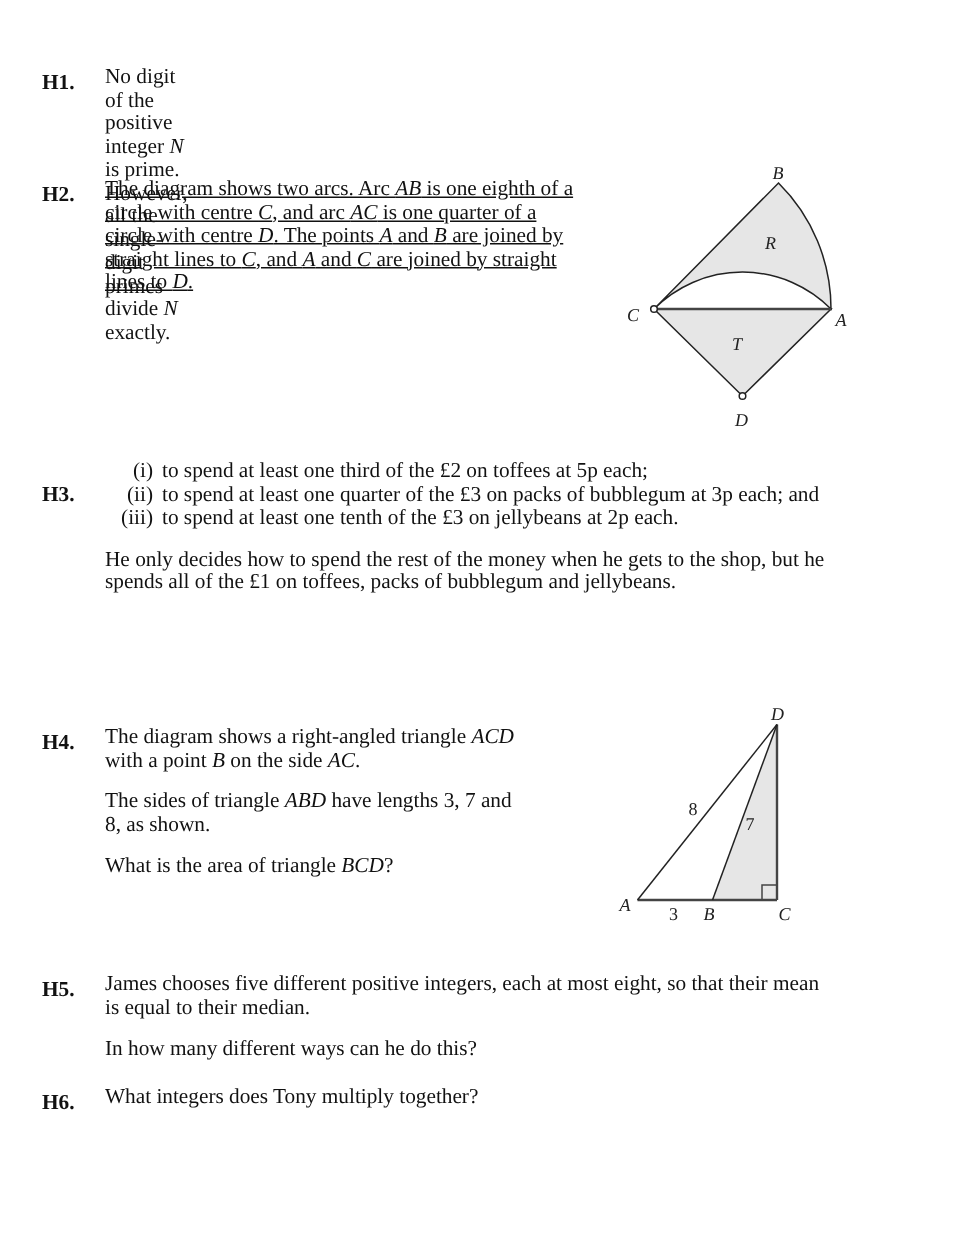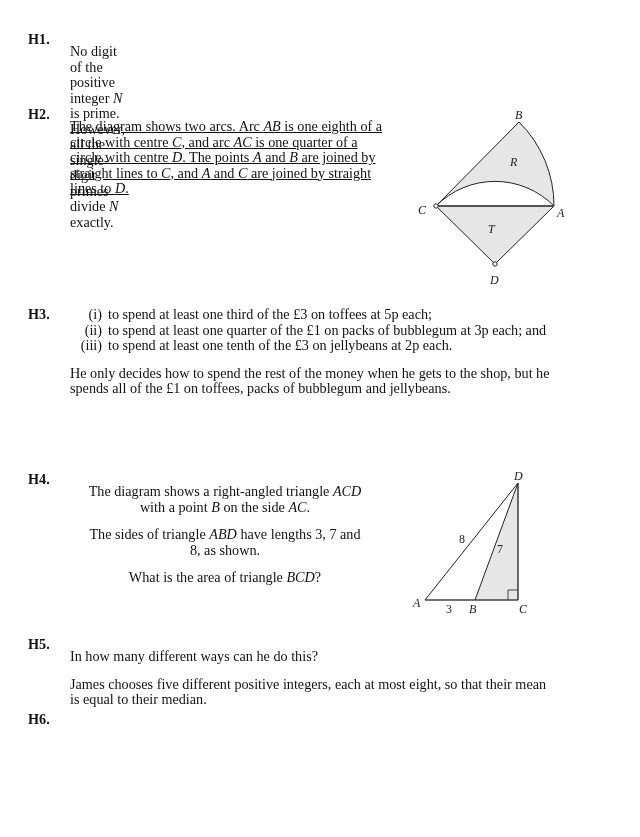--- a/index.html
+++ b/index.html
@@ -1,19 +1,19 @@
 <!DOCTYPE html>
 <html><head>
 <meta charset="utf-8">
 <style>
   html, body { margin: 0; padding: 0; background: #ffffff; }
   body { width: 640px; height: 837px; position: relative; overflow: hidden;
          font-family: "Liberation Serif", "DejaVu Serif", serif; color: #111; font-size: 14.2px; line-height: 15.5px; }
   .q { position: absolute; left: 28px; }
-  .qnum { position: absolute; left: 0; top: 0; font-weight: bold; }
+  .qnum { position: absolute; left: 0; top: 16px; font-weight: bold; }
   .qbody { position: absolute; left: 42px; top: 0; }
   .p { margin: 12px 0 12px 0; }
   .p:last-child { margin-bottom: 0; }
   i, .it { font-style: italic; }
   .list { margin: 0 0 12px 0; padding: 0; }
   .li { position: relative; padding-left: 38px; }
   .li .roman { position: absolute; left: 6px; width: 26px; text-align: right; }
   svg text { font-family: "Liberation Serif", "DejaVu Serif", serif; font-style: italic; font-size: 12px; fill: #222; }
   svg text.num { font-style: normal; }
   .diagram { position: absolute; }
@@ -48,40 +48,40 @@
   <text x="88" y="133">T</text>
   <text x="90" y="184">D</text>
 </svg>
 
 <div class="q" style="top:307px;">
   <span class="qnum">H3.</span>
   <div class="qbody" style="width:540px;">
     <div class="list">
       <div class="li">
         <span class="roman">(i)</span>
-        <span>to spend at least one third of the £3 on toffees at 5p each;</span>
+        <span>to spend at least one third of the £2 on toffees at 5p each;</span>
       </div>
       <div class="li">
         <span class="roman">(ii)</span>
-        <span>to spend at least one quarter of the £1 on packs of bubblegum at 3p each; and</span>
+        <span>to spend at least one quarter of the £3 on packs of bubblegum at 3p each; and</span>
       </div>
       <div class="li">
         <span class="roman">(iii)</span>
         <span>to spend at least one tenth of the £3 on jellybeans at 2p each.</span>
       </div>
     </div>
     <div>
         <div class="p">He only decides how to spend the rest of the money when he gets to the shop, but he<br>spends all of the £1 on toffees, packs of bubblegum and jellybeans.</div>
       </div>
   </div>
 </div>
 
 <div class="q" style="top:472px;">
   <span class="qnum">H4.</span>
-  <div class="qbody" style="width:310px;text-align:center;">
+  <div class="qbody" style="width:310px;">
       <div class="p">The diagram shows a right-angled triangle <span class="it">ACD</span><br>with a point <span class="it">B</span> on the side <span class="it">AC</span>.</div>
       <div class="p">The sides of triangle <span class="it">ABD</span> have lengths 3, 7 and<br>8, as shown.</div>
       <div class="p">What is the area of triangle <span class="it">BCD</span>?</div>
     </div>
 </div>
 <svg class="diagram" style="left:400px;top:465px;" width="150" height="155" viewBox="0 0 150 155">
 
   <path d="M75,135 L118,135 L118,18 Z" fill="#e6e6e6" stroke="none"></path>
   <line x1="25" y1="135" x2="118" y2="135" stroke="#444" stroke-width="1.6"></line>
   <line x1="118" y1="135" x2="118" y2="18" stroke="#444" stroke-width="1.6"></line>
@@ -93,22 +93,23 @@
   <text class="num" x="97" y="88">7</text>
   <text x="13" y="142">A</text>
   <text class="num" x="46" y="148">3</text>
   <text x="69" y="148">B</text>
   <text x="119" y="148">C</text>
 </svg>
 
 <div class="q" style="top:637px;">
   <span class="qnum">H5.</span>
   <div class="qbody" style="width:540px;">
+      <div class="p">James chooses five different positive integers, each at most eight, so that their mean<br>is equal to their median.</div>
       <div class="p">In how many different ways can he do this?</div>
-      <div class="p">James chooses five different positive integers, each at most eight, so that their mean<br>is equal to their median.</div>
     </div>
 </div>
 
 <div class="q" style="top:712px;">
   <span class="qnum">H6.</span>
   <div class="qbody" style="width:540px;">
+      <div class="p">What integers does Tony multiply together?</div>
     </div>
 </div>
 
 </body></html>

